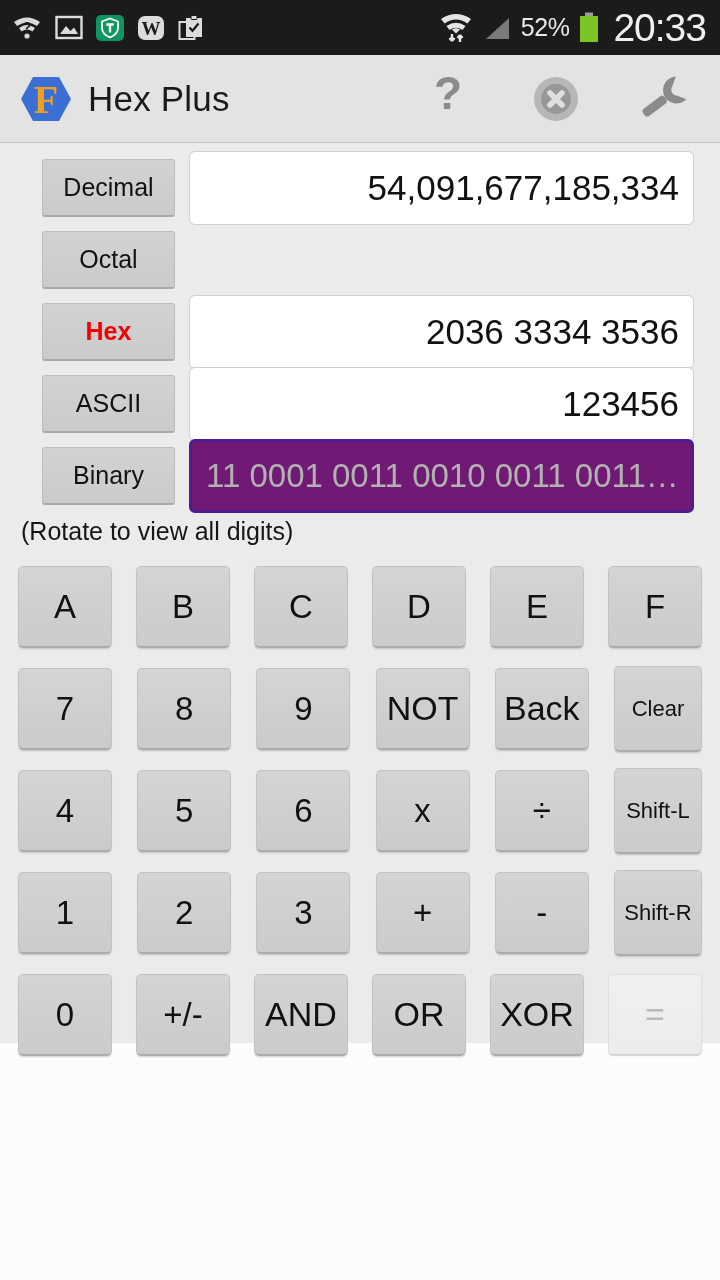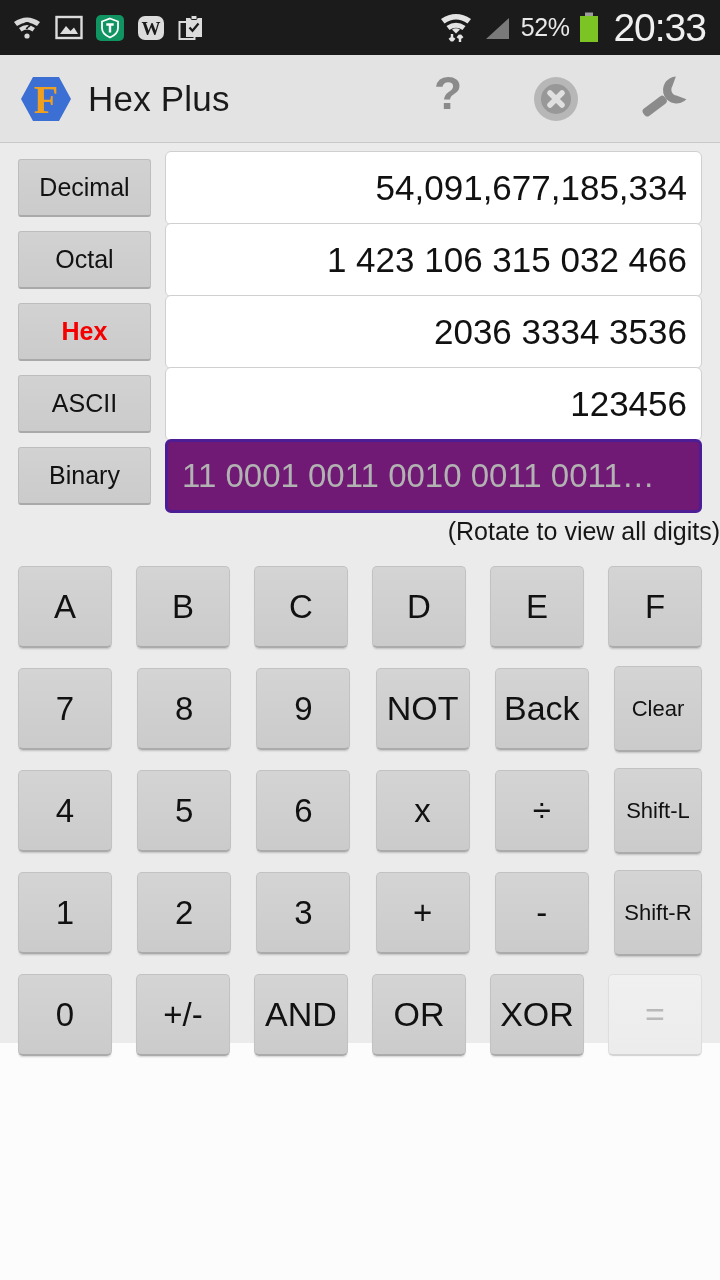--- a/index.html
+++ b/index.html
@@ -78,21 +78,21 @@
   .act { width: 52px; height: 52px; display:flex; align-items:center; justify-content:center; }
 
   
   .content {
     background: #ebebeb;
     padding: 14px 0 0 0;
     height: 900px;
   }
 
   
-  .rows { padding: 0 18px; }
+  .rows { padding: 0 26px; margin-left: 16px; }
   .row {
     display: flex;
     align-items: center;
     margin-bottom: 10px;
     height: 62px;
   }
   .row-label {
     width: 133px;
     height: 58px;
     flex: 0 0 133px;
@@ -128,21 +128,21 @@
     white-space: nowrap;
   }
   .row-field.muted {
     background: #701a75;
     border: 3px solid #4c1d95;
     color: #b2b2b2;
     justify-content: flex-start;
     font-size: 33px;
   }
   .hint {
-    text-align: right;
+    text-align: left;
     font-size: 25px;
     color: #161616;
     margin-top: 7px;
     margin-bottom: 8px;
     padding-left: 21px;
   }
 
   
   .keypad {
     padding: 4px 18px 0 18px;
@@ -263,21 +263,20 @@
 
 <div class="content">
 
   <div class="rows">
       <div class="row">
         <div class="row-label">Decimal</div>
         <div class="row-field">54,091,677,185,334</div>
       </div>
       <div class="row">
         <div class="row-label">Octal</div>
-        <div class="row-field">1 423 106 315 032 466</div>
       </div>
       <div class="row">
         <div class="row-label active">Hex</div>
         <div class="row-field">2036 3334 3536</div>
       </div>
       <div class="row">
         <div class="row-label">ASCII</div>
         <div class="row-field">123456</div>
       </div>
       <div class="row">

